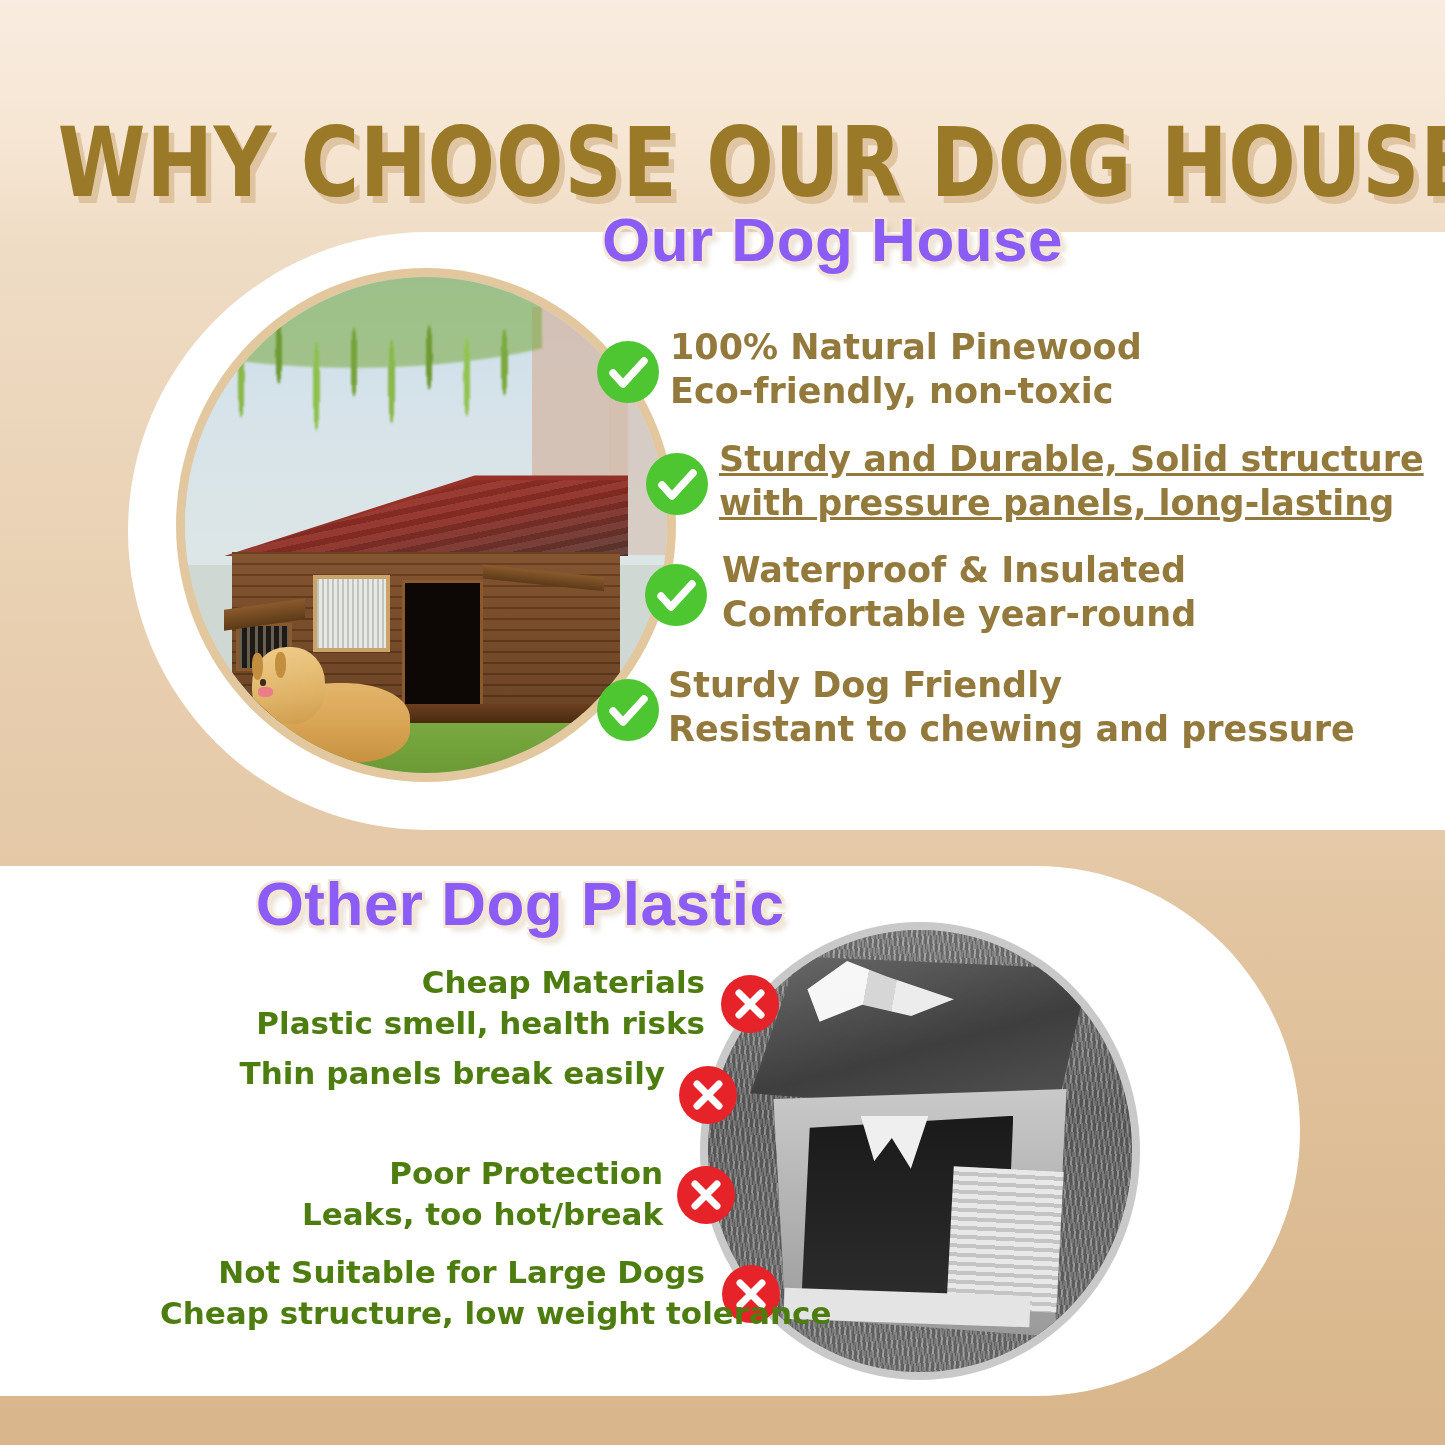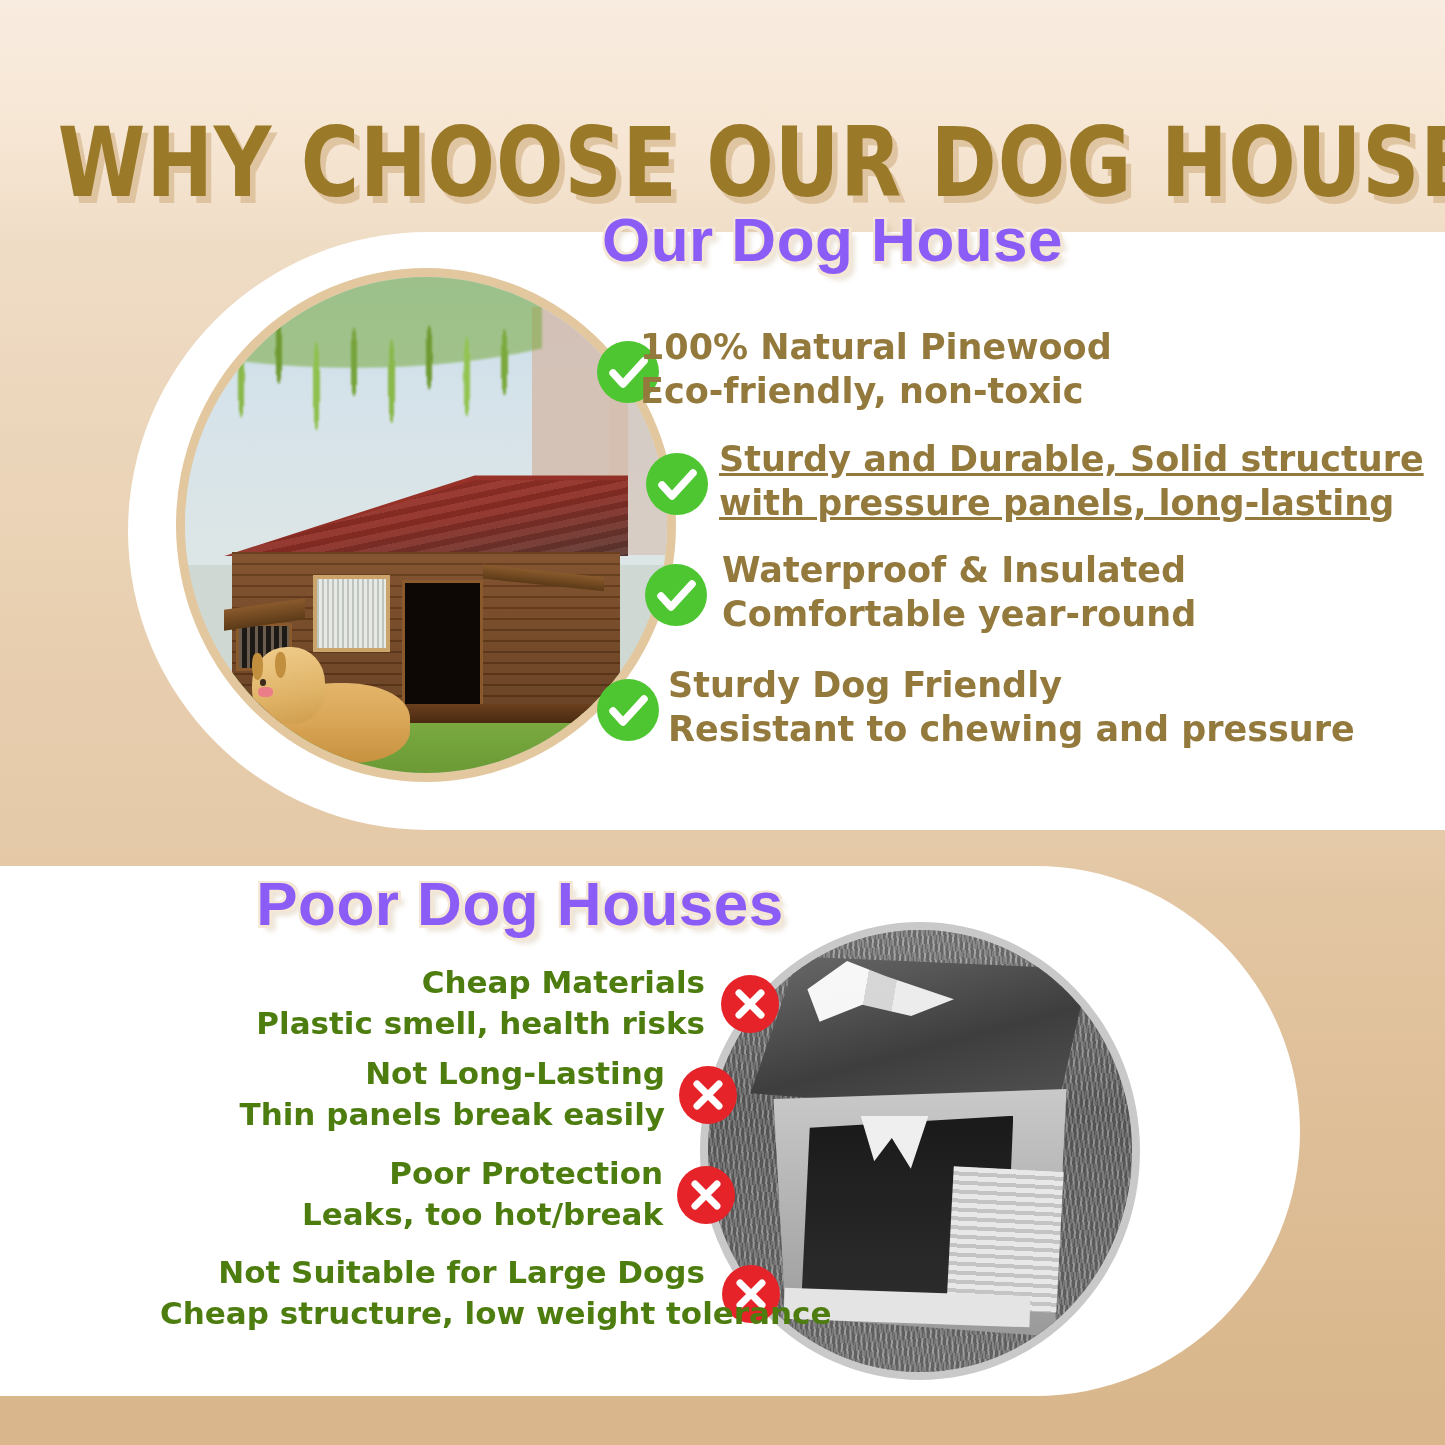--- a/index.html
+++ b/index.html
@@ -255,21 +255,21 @@
       </div>
     </div>
   </div>
 
   <div class="feat">
     <span class="ico" style="left:597px;top:341px;">
       <svg width="62" height="62" viewBox="0 0 62 62">
           <path d="M16 32 L26 43 L47 20" fill="none" stroke="#fff" stroke-width="7.5" stroke-linecap="round" stroke-linejoin="round"></path>
         </svg>
     </span>
-    <div class="txt" style="left:640px;top:325px;">
+    <div class="txt" style="left:670px;top:325px;">
       <div>100% Natural Pinewood</div>
       <div>Eco-friendly, non-toxic</div>
     </div>
   </div>
 
   <div class="feat">
     <span class="ico" style="left:646px;top:453px;">
       <svg width="62" height="62" viewBox="0 0 62 62">
           <path d="M16 32 L26 43 L47 20" fill="none" stroke="#fff" stroke-width="7.5" stroke-linecap="round" stroke-linejoin="round"></path>
         </svg>
@@ -300,21 +300,21 @@
     </span>
     <div class="txt" style="left:668px;top:663px;">
       <div>Sturdy Dog Friendly</div>
       <div>Resistant to chewing and pressure</div>
     </div>
   </div>
 
   <div class="panel-bot-fill"></div>
   <div class="panel-bot"></div>
 
-  <div class="sec-head others">Poor Dog Houses</div>
+  <div class="sec-head others">Other Dog Plastic</div>
 
   <div class="oval-bot">
     <div class="bph">
       <div class="b-grass"></div>
       <div class="b-roof"></div>
       <div class="b-debris"></div>
       <div class="b-body"></div>
       <div class="b-hole"></div>
       <div class="b-ice"></div>
       <div class="b-plank"></div>
@@ -334,21 +334,20 @@
     </div>
   </div>
 
   <div class="con">
     <span class="ico" style="left:679px;top:1066px;">
       <svg width="58" height="58" viewBox="0 0 58 58">
           <path d="M18 18 L40 40 M40 18 L18 40" fill="none" stroke="#fff" stroke-width="7" stroke-linecap="round"></path>
         </svg>
     </span>
     <div class="txt" style="left:120px;top:1053px;width:545px;">
-      <div>Not Long-Lasting</div>
       <div>Thin panels break easily</div>
     </div>
   </div>
 
   <div class="con">
     <span class="ico" style="left:677px;top:1166px;">
       <svg width="58" height="58" viewBox="0 0 58 58">
           <path d="M18 18 L40 40 M40 18 L18 40" fill="none" stroke="#fff" stroke-width="7" stroke-linecap="round"></path>
         </svg>
     </span>

